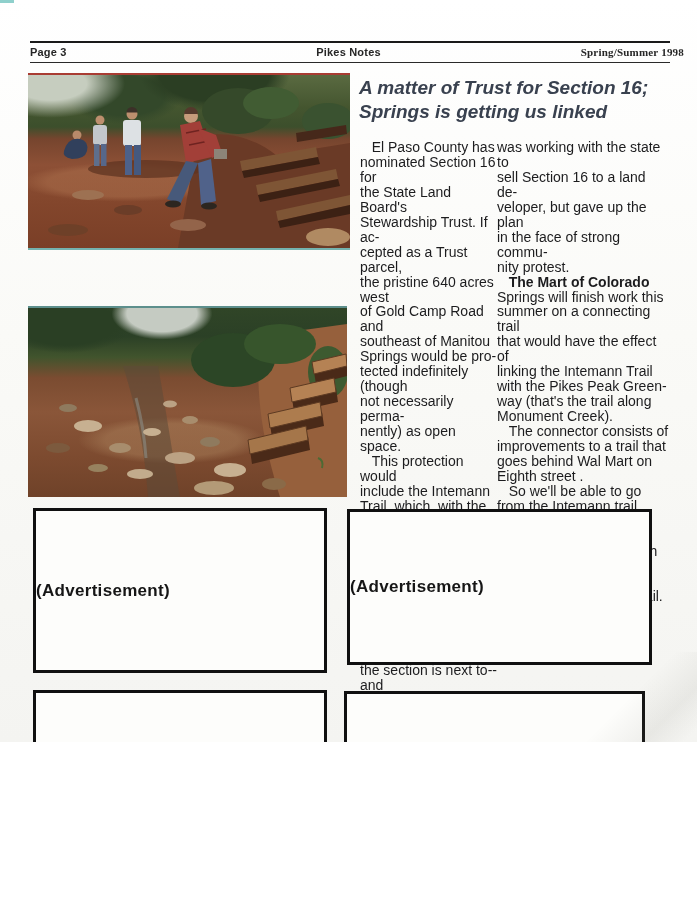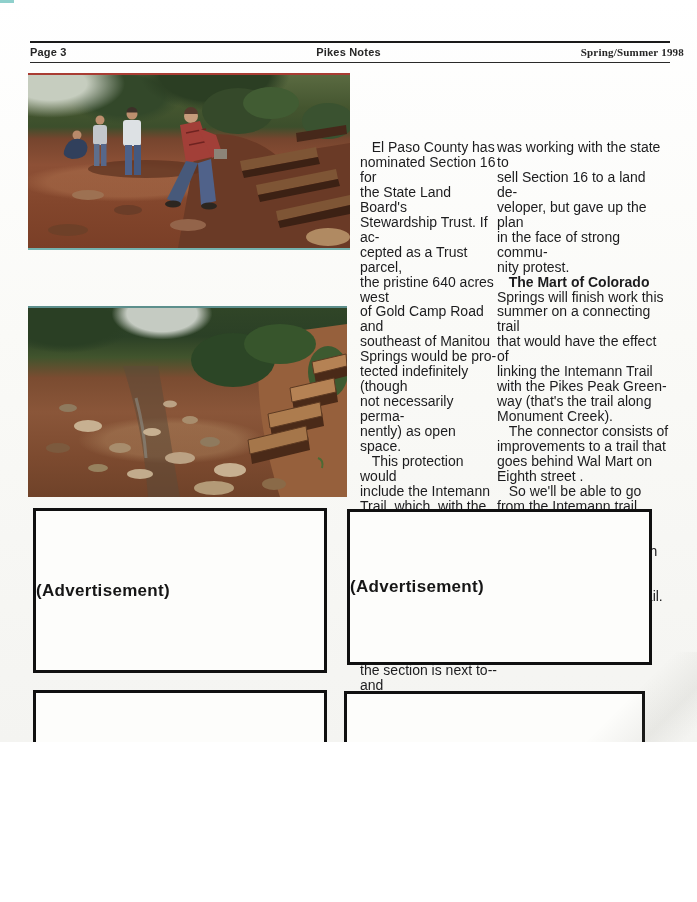--- a/index.html
+++ b/index.html
@@ -182,20 +182,24 @@
         <ellipse cx="162" cy="112" rx="8" ry="4" fill="#a88d6d"></ellipse>
         <ellipse cx="40" cy="100" rx="9" ry="4" fill="#8f7a5e"></ellipse>
         <ellipse cx="142" cy="96" rx="7" ry="3.5" fill="#bba284"></ellipse>
         <ellipse cx="186" cy="180" rx="20" ry="7" fill="#b39a77"></ellipse>
         <ellipse cx="246" cy="176" rx="12" ry="6" fill="#8a6a48"></ellipse>
         <ellipse cx="30" cy="140" rx="12" ry="5" fill="#7c5a3e"></ellipse>
       </g>
     </svg>
   </div>
 
+  <div class="headline">
+    <div>A matter of Trust for Section 16;</div>
+    <div>Springs is getting us linked</div>
+  </div>
 
   <div class="col col-left">   El Paso County has
 nominated Section 16 for
 the State Land Board's
 Stewardship Trust. If ac-
 cepted as a Trust parcel,
 the pristine 640 acres west
 of Gold Camp Road and
 southeast of Manitou
 Springs would be pro-

